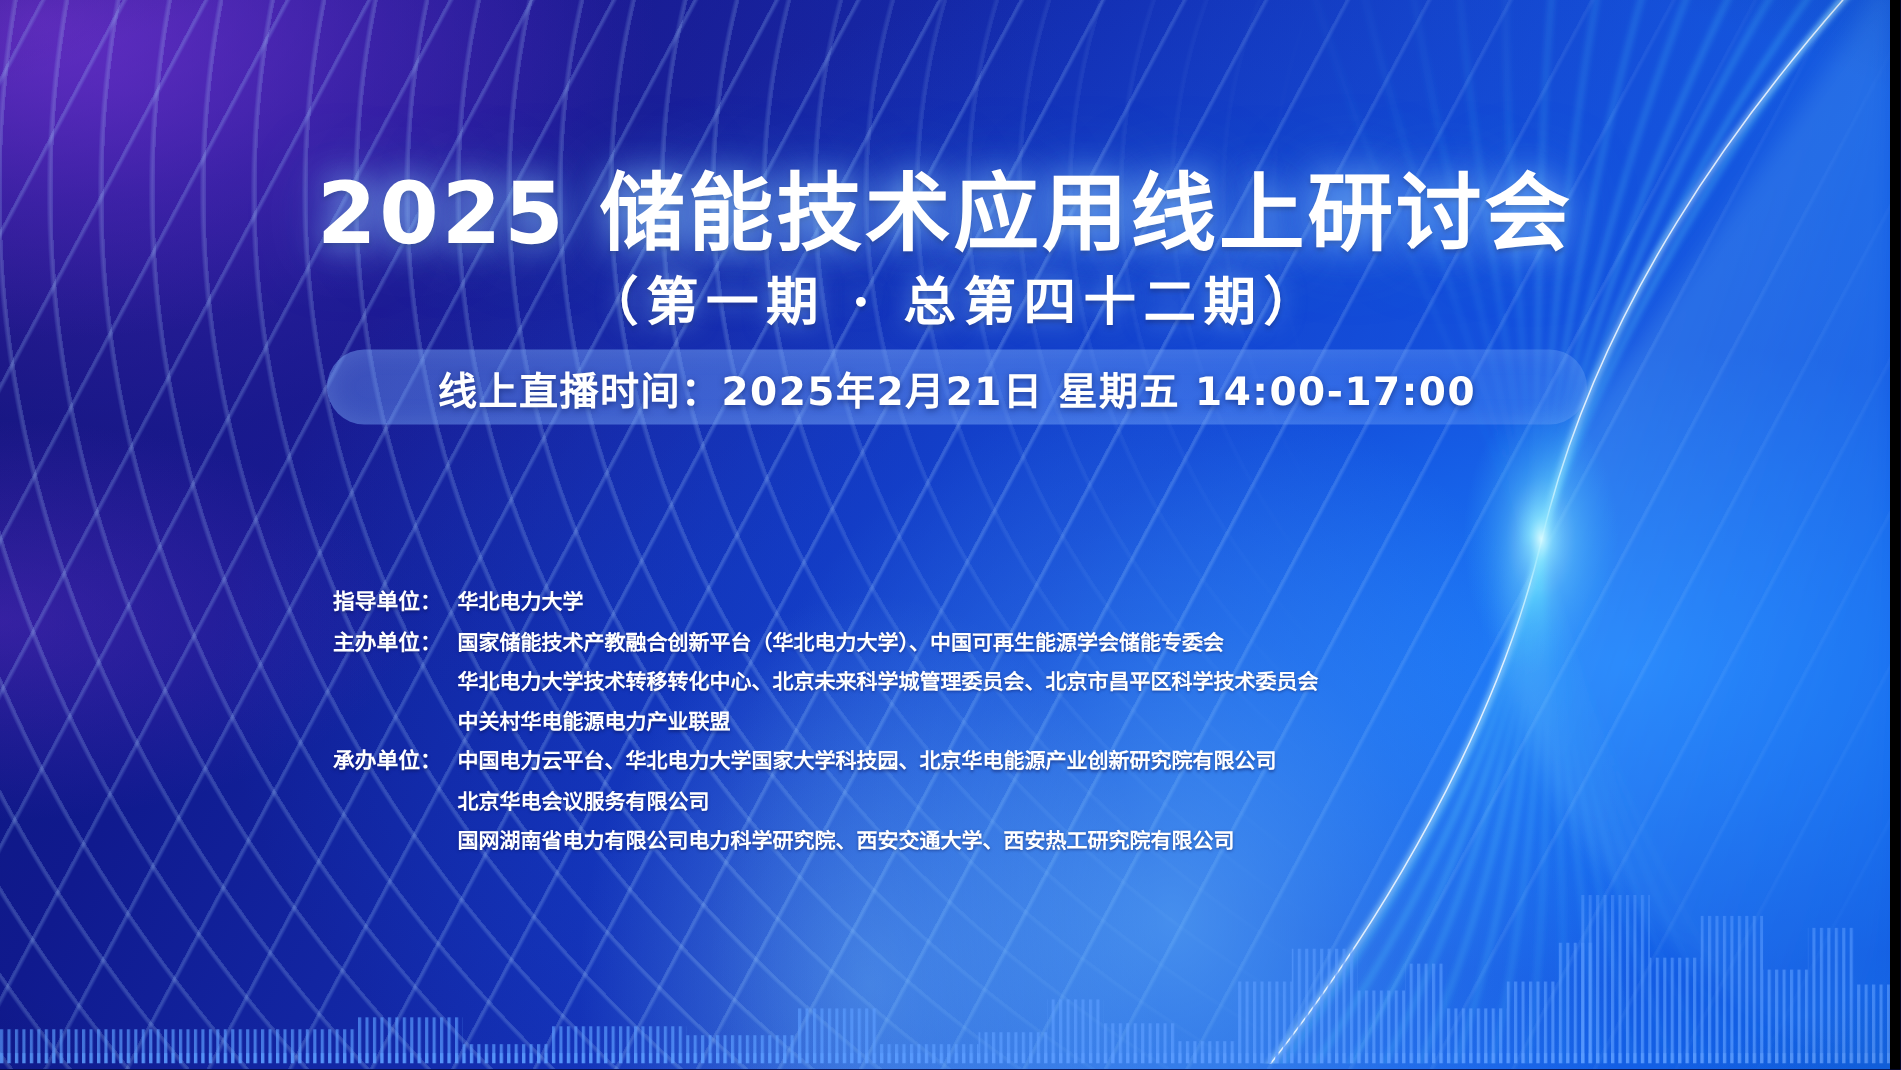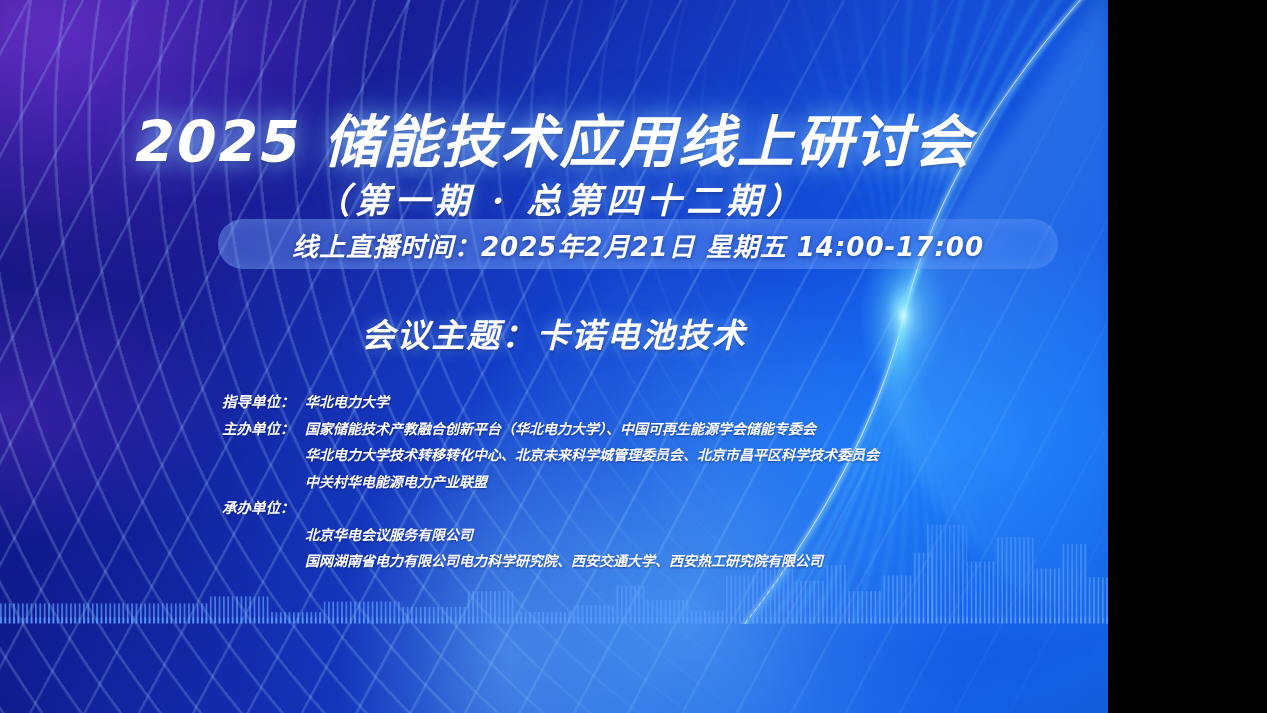--- a/index.html
+++ b/index.html
@@ -7,26 +7,25 @@
     margin: 0;
     padding: 0;
     background: #000;
   }
   body {
     font-family: "Liberation Sans", "DejaVu Sans", sans-serif;
   }
 
   #poster {
     position: relative;
-    width: 1108px;
+    width: 1260px;
     height: 713px;
     overflow: hidden;
     background: #0f1ea0;
     user-select: none;
-    font-style: italic;
   }
 
   
 
   .bg-layer {
     position: absolute;
     inset: 0;
     pointer-events: none;
   }
 
@@ -136,21 +135,21 @@
     color: #ffffff;
     text-shadow:
       0 0 16px rgba(150,210,255,0.6),
       0 2px 3px rgba(10,20,80,0.4);
     white-space: nowrap;
   }
 
   .time-pill {
     position: absolute;
     left: 218px;
-    top: 219px;
+    top: 233px;
     width: 840px;
     height: 50px;
     border-radius: 25px;
     background: linear-gradient(
         to right,
         rgba(110,160,250,0.40) 0%,
         rgba(120,170,252,0.42) 45%,
         rgba(100,155,250,0.36) 80%,
         rgba(95,150,248,0.26) 100%);
     display: flex;
@@ -353,21 +352,20 @@
   <div class="content">
 
     <h1 class="main-title">2025 储能技术应用线上研讨会</h1>
 
     <h2 class="sub-title">（第一期 · 总第四十二期）</h2>
 
     <div class="time-pill">
       <span class="time-text">线上直播时间：2025年2月21日  星期五  14:00-17:00</span>
     </div>
 
-    <div class="theme-line">会议主题：卡诺电池技术</div>
 
     <div class="org-block">
 
       <div class="org-row">
         <span class="org-label">指导单位：</span>
         <span class="org-value">华北电力大学</span>
       </div>
 
       <div class="org-row">
         <span class="org-label">主办单位：</span>
@@ -380,20 +378,21 @@
       </div>
 
 
       <div class="org-row">
         <span class="org-label empty"></span>
         <span class="org-value">中关村华电能源电力产业联盟</span>
       </div>
 
       <div class="org-row">
         <span class="org-label">承办单位：</span>
+        <span class="org-value">中国电力云平台、华北电力大学国家大学科技园、北京华电能源产业创新研究院有限公司</span>
       </div>
 
       <div class="org-row">
         <span class="org-label empty"></span>
         <span class="org-value">北京华电会议服务有限公司</span>
       </div>
 
 
       <div class="org-row">
         <span class="org-label empty"></span>

